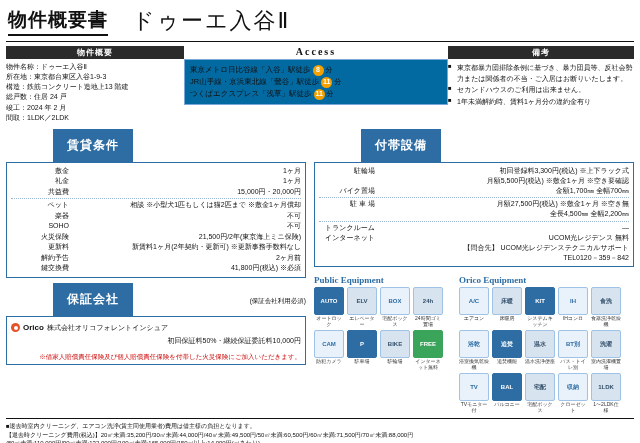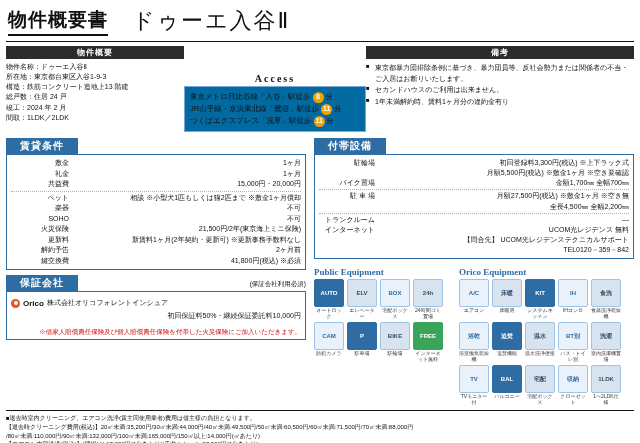--- a/index.html
+++ b/index.html
@@ -23,21 +23,21 @@
   }
   .bldg-title {
     font-size: 22px; font-weight: normal; letter-spacing: 2px;
     margin-left: 14px; font-family:"Liberation Serif", serif;
   }
   .hr-main { height:1px; background:#111; margin: 1px 0 4px 0; }
 
   
   .top-row { display:flex; gap:0; align-items:flex-start; }
   .col-overview { width: 178px; }
-  .col-access   { width: 182px; margin-top: 27px; }
+  .col-access   { width: 264px; }
   .col-note     { flex:1; }
 
   .sec-head {
     background:#2b2b2b; color:#fff; font-weight:bold; font-size:8px;
     text-align:center; padding:1px 0; letter-spacing:1px;
   }
   .sec-head-plain { text-align:center; font-weight:bold; font-size:10px; letter-spacing:2px; font-family:"Liberation Serif", serif; }
   .ov-list { margin-top:3px; line-height:1.45; }
   .ov-list div { white-space:nowrap; }
 
@@ -52,22 +52,22 @@
   .note-list { margin-top:3px; line-height:1.6; }
   .note-list div { position:relative; padding-left:9px; }
   .note-list div:before { content:"■"; position:absolute; left:0; top:0; font-size:6px; }
 
   
   .mid-row { display:flex; gap:8px; margin-top:6px; align-items:flex-start; }
   .col-left { width: 300px; }
   .col-right { flex:1; }
 
   .blue-head {
-    background:#2e6da4; color:#fff; font-weight:bold; font-size:10px;
-    display:inline-block; padding:1px 14px; letter-spacing:1px;
+    background:#2e6da4; color:#fff; font-weight:bold; font-size:12px;
+    display:inline-block; padding:8px 14px; letter-spacing:1px;margin-left:47px;
   }
   .panel { border:1px solid #2e6da4; padding:3px 4px;text-align:right; }
   .kv { display:flex; line-height:1.5; }
   .kv .k { width:58px; flex:none; }
   .kv .v { flex:1; }
   .thin-sep { border-top:1px dotted #9bb7d4; margin:1px 0; }
 
   
   .fac-line { display:flex; line-height:1.45; }
   .fac-line .fk { width:56px; flex:none; }

